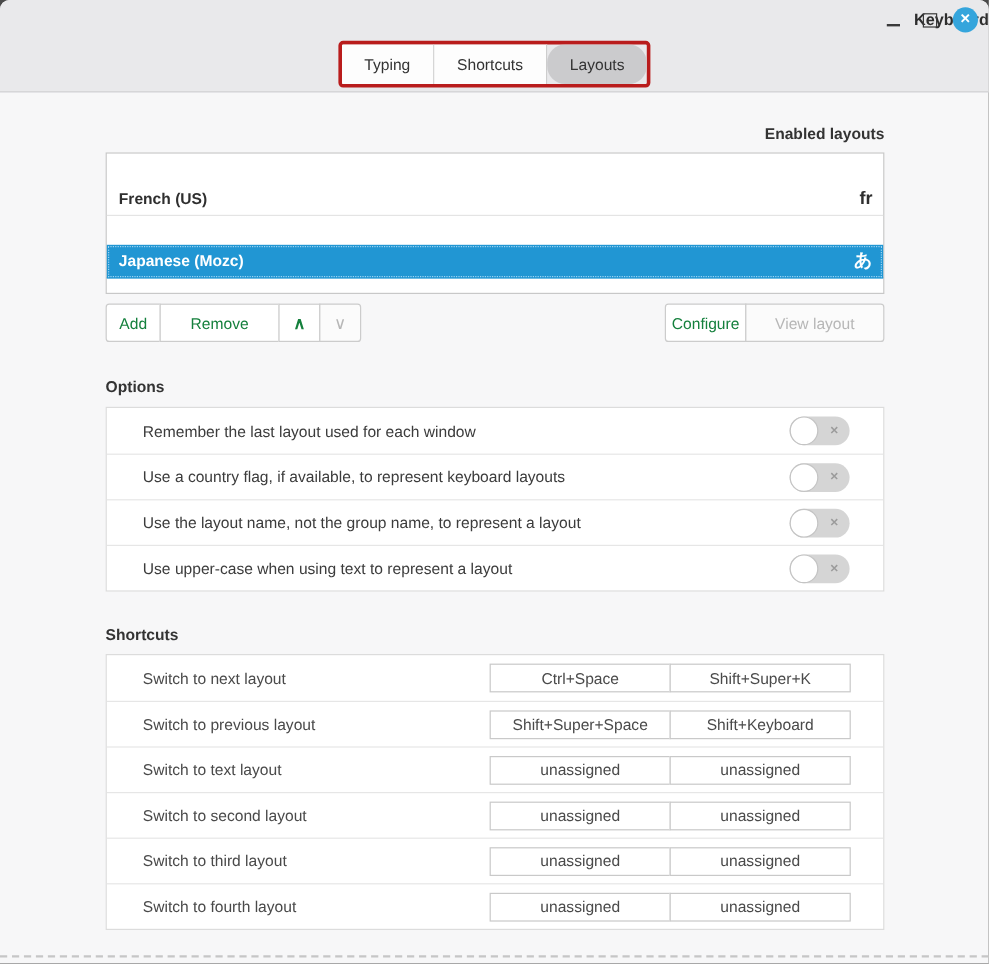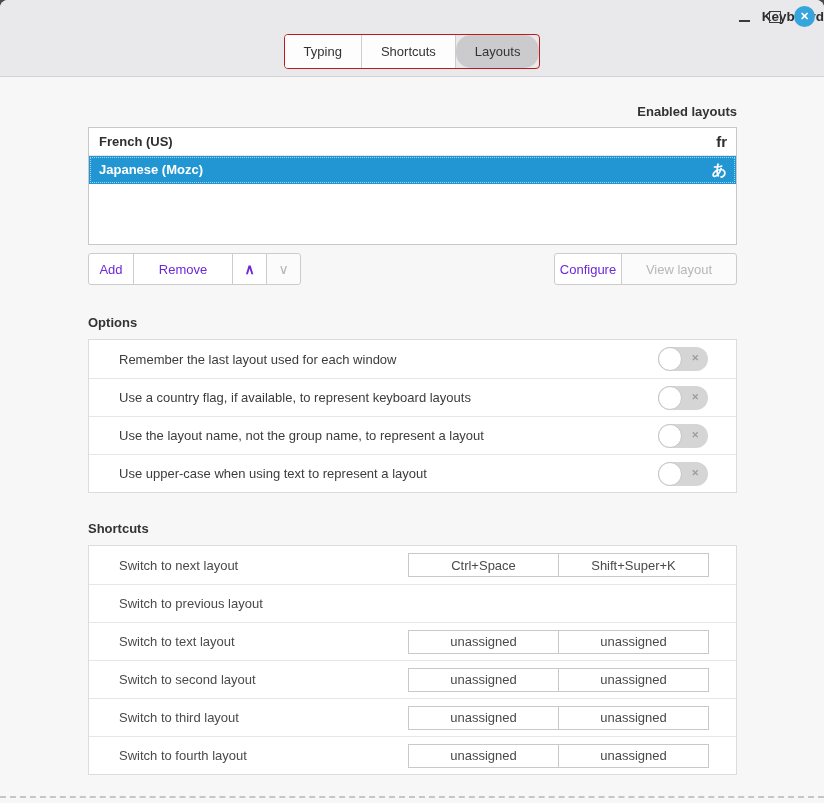--- a/index.html
+++ b/index.html
@@ -15,44 +15,44 @@
            font-weight:bold; font-size:13.5px; color:#2e2e2e; }
   .win-controls { position:absolute; right:7px; top:4px; display:flex; align-items:center; gap:5px; }
   .win-btn { width:25px; height:25px; display:flex; align-items:center; justify-content:center; }
   .min-glyph { width:11px; height:2px; background:#3a3a3a; margin-top:8px; }
   .max-glyph { width:12px; height:12px; border:1.5px solid #3a3a3a; }
   .close-circle { width:21px; height:21px; border-radius:50%; background:#35a5dc;
                   display:flex; align-items:center; justify-content:center; }
   .close-glyph { color:#fff; font-size:11px; font-weight:bold; line-height:1; }
 
   .tabs { display:flex; justify-content:center; }
-  .tab-group { display:flex; border:1px solid #b91c1c; border-radius:4px; overflow:hidden; }
+  .tab-group { display:flex; border:3px solid #b91c1c; border-radius:4px; overflow:hidden; }
   .tab { height:33px; line-height:33px; padding:0 19px; font-size:13px; color:#333;
          background:#fdfdfd; border-right:1px solid #cdcdcd; cursor:default; }
   .tab:last-child { border-right:none;border-radius:15px; }
   .tab.active { background:#cbcbcd; }
 
   
   .content { padding:0 87px 0 88px; }
   .section-heading { font-weight:bold; font-size:13px; color:#333; }
   .h-enabled { margin:27px 0 8px;text-align:right; }
   .h-options { margin:30px 0 9px; }
   .h-shortcuts { margin:28px 0 9px; }
 
   
   .listbox { height:118px; background:#fff; border:1px solid #c8c8c8; }
   .list-row { height:28px; display:flex; align-items:center; padding:0 9px 0 10px;
-              border-bottom:1px solid #e4e4e4; font-weight:bold; font-size:13px; color:#2f2f2f; }
+              border-bottom:1px solid #e4e4e4; font-weight:bold; font-size:13px; color:#2f2f2f;margin-top:24px; }
   .list-row.selected { background:#2196d3; color:#fff; border-bottom-color:#2196d3;
                        outline:1px dotted #9fd4f2; outline-offset:-2px; }
   .list-row .indicator { margin-left:auto; font-size:15px; line-height:1; }
 
   
   .toolbar { display:flex; margin-top:8px; }
-  .btn { height:32px; background:#fff; border:1px solid #ccc; font-size:13px; color:#6d28d9;
+  .btn { height:32px; background:#fff; border:1px solid #ccc; font-size:13px; color:#15803d;
          display:flex; align-items:center; justify-content:center; }
   .btn + .btn { margin-left:-1px; }
   .grp-first { border-radius:3px 0 0 3px; }
   .grp-last  { border-radius:0 3px 3px 0; }
   .btn.disabled { color:#b7b7b7; background:#fbfbfb; }
   .btn-add { width:46px; } .btn-remove { width:100px; }
   .btn-arrow { width:35px; font-size:14px; font-weight:bold; }
   .btn-arrow.disabled { font-weight:normal; }
   .btn-configure { width:68px;text-align:right; } .btn-view { width:116px; }
   .spacer { flex:1; }
@@ -180,20 +180,24 @@
     <div class="box">
       <div class="sc-row">
         <span class="sc-label">Switch to next layout</span>
         <div class="kb-group">
           <button class="kb">Ctrl+Space</button>
           <button class="kb">Shift+Super+K</button>
         </div>
       </div>
       <div class="sc-row">
         <span class="sc-label">Switch to previous layout</span>
+        <div class="kb-group">
+          <button class="kb">Shift+Super+Space</button>
+          <button class="kb">Shift+Keyboard</button>
+        </div>
       </div>
       <div class="sc-row">
         <span class="sc-label">Switch to text layout</span>
         <div class="kb-group">
           <button class="kb">unassigned</button>
           <button class="kb">unassigned</button>
         </div>
       </div>
       <div class="sc-row">
         <span class="sc-label">Switch to second layout</span>

